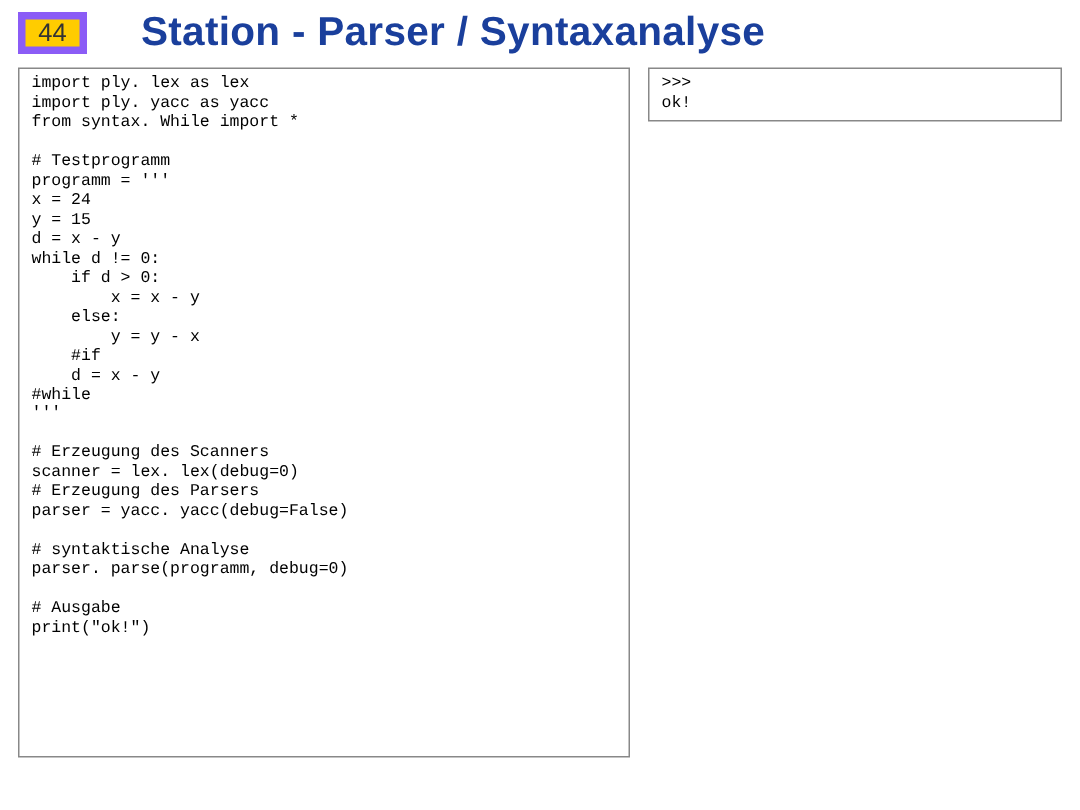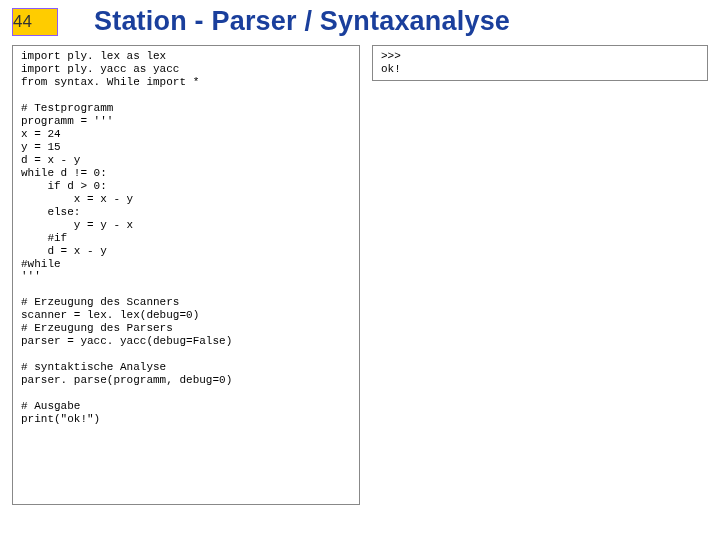--- a/index.html
+++ b/index.html
@@ -2,22 +2,22 @@
 <html><head>
 <meta charset="utf-8">
 <style>
   * { box-sizing: border-box; margin: 0; padding: 0; }
   html, body { width: 720px; height: 540px; background: #fff; font-family: Arial, Helvetica, sans-serif; }
   .slide { position: relative; width: 720px; height: 540px; padding: 6px 12px 12px 12px; }
   .header { display: flex; align-items: flex-start; margin-bottom: 8px; }
   .slide-num {
     width: 46px; height: 28px;
     background: #ffcc00;
-    border: 1px solid #8b5cf6;
-    display: flex; align-items: center; 
+    border: 5px solid #8b5cf6;
+    display: flex; align-items: center; justify-content: center;
     font-size: 17px; color: #333;
     margin-right: 36px;
     margin-top: 2px;
     flex-shrink: 0;
   }
   .title {
     font-size: 27px;
     color: #1a3f9c;
     font-weight: 700;
     letter-spacing: 0.2px;
@@ -27,21 +27,21 @@
   .code-box {
     border: 1px solid #888;
     background: #fff;
     padding: 4px 8px;
     font-family: "Courier New", Courier, monospace;
     font-size: 11px;
     line-height: 1.18;
     color: #000;
     white-space: pre;
   }
-  .left-box { width: 348px; min-height: 460px; }
+  .left-box { width: 408px; min-height: 460px; }
   .right-box { flex: 1 1 auto; min-height: 36px; }
 </style>
 </head>
 <body>
 
 <div class="slide">
   <div class="header">
     <div class="slide-num">
       <span>44</span>
     </div>

